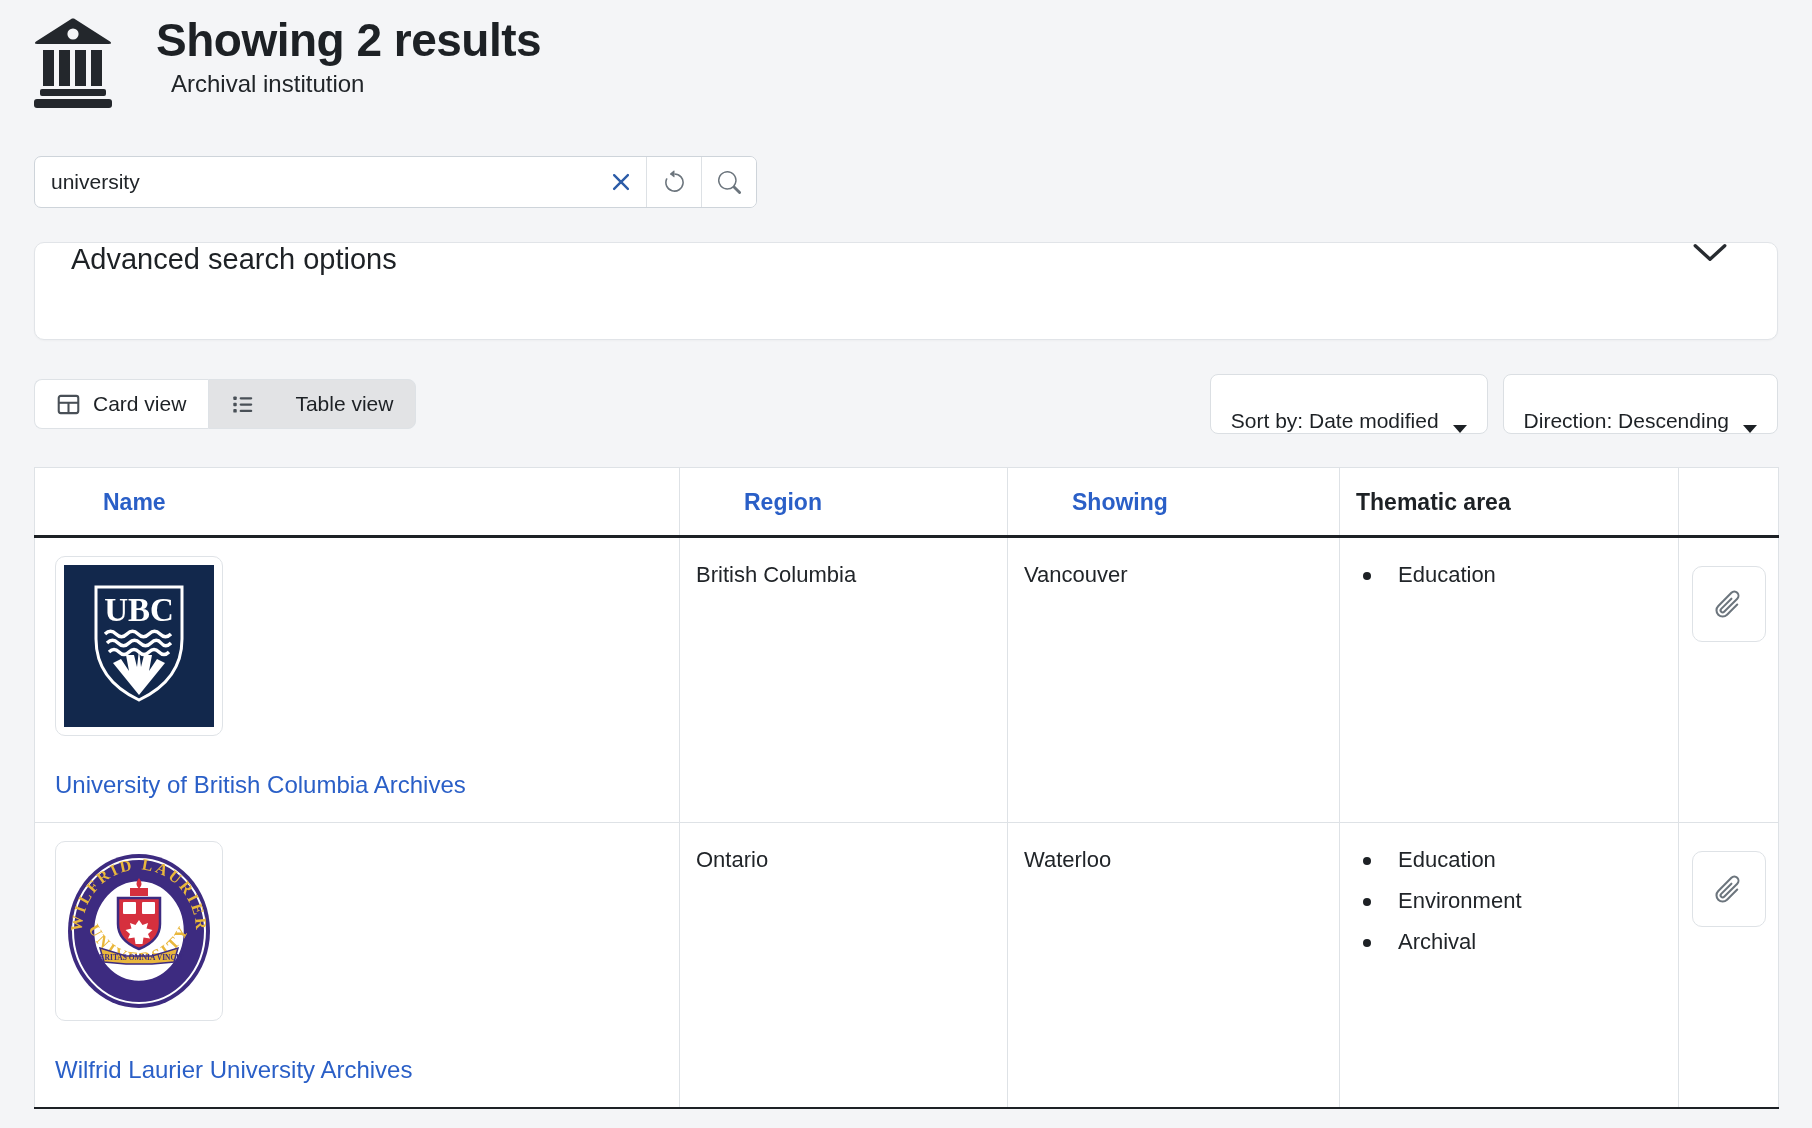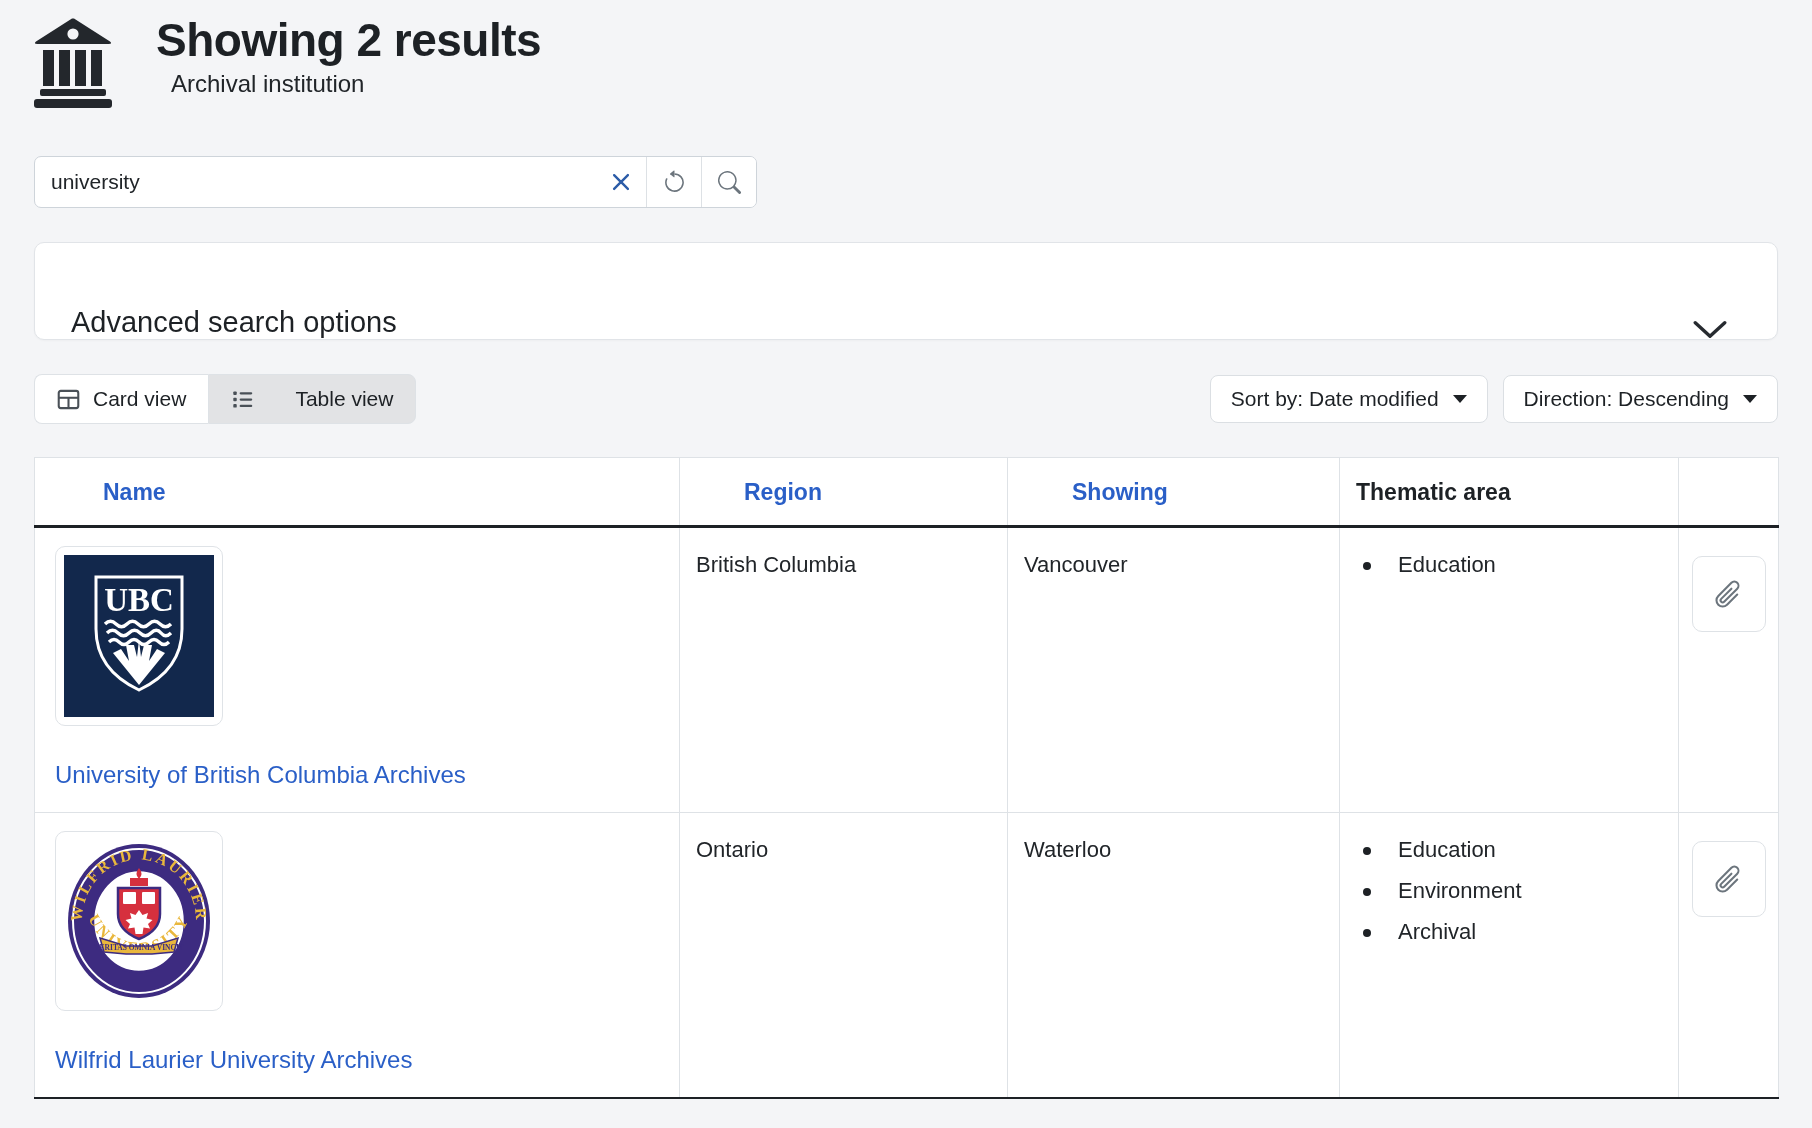--- a/index.html
+++ b/index.html
@@ -32,42 +32,42 @@
   .sg-btn {
     width:50px; flex:none; background:#fff; border:none; cursor:pointer;
     display:flex; align-items:center; justify-content:center;
   }
   .sg-btn.sep { border-left:1px solid #dde1e5; width:55px; }
 
   
   .advanced {
     margin-top:34px; height:98px; background:#fff;
     border:1px solid #e1e4e8; border-radius:10px;
-    display:flex; align-items:flex-end; padding:0 36px;
+    display:flex; align-items:flex-start; padding:0 36px;
     font-size:29px; color:#1d2125; cursor:pointer;
     box-shadow:0 1px 2px rgba(20,30,40,.03);
   }
   .advanced .chev { margin-left:auto; margin-right:14px; display:flex; }
 
   
   .toolbar { margin-top:34px; display:flex; align-items:center; justify-content:space-between; }
   .btn-group { display:flex; }
   .view-btn {
     height:50px; padding:0 22px; background:#fff; border:1px solid #dee2e6;
     font-family:"Liberation Sans",sans-serif; font-size:21px; color:#1d2125;
     display:flex; align-items:center; gap:13px; cursor:pointer;
   }
   .view-btn:first-child { border-radius:8px 0 0 8px; border-right:none; }
   .view-btn:last-child  { border-radius:0 8px 8px 0; }
   .view-btn.active { background:#e2e3e5;gap:41px; }
   .sorts { display:flex; gap:15px; }
   .sort-btn {
-    height:48px; padding:0 20px; background:#fff; border:1px solid #dbdfe3;
+    height:60px; padding:0 20px; background:#fff; border:1px solid #dbdfe3;
     border-radius:8px; font-family:"Liberation Sans",sans-serif; font-size:21px;
-    color:#1d2125; display:flex; align-items:center; cursor:pointer;
+    color:#1d2125; display:flex; align-items:flex-end; cursor:pointer;
   }
   .caret {
     width:0; height:0; margin-left:14px;
     border-left:7px solid transparent; border-right:7px solid transparent;
     border-top:8px solid #1d2125;
   }
 
   
   table.results {
     margin-top:33px; width:1744px; border-collapse:collapse; background:#fff;

